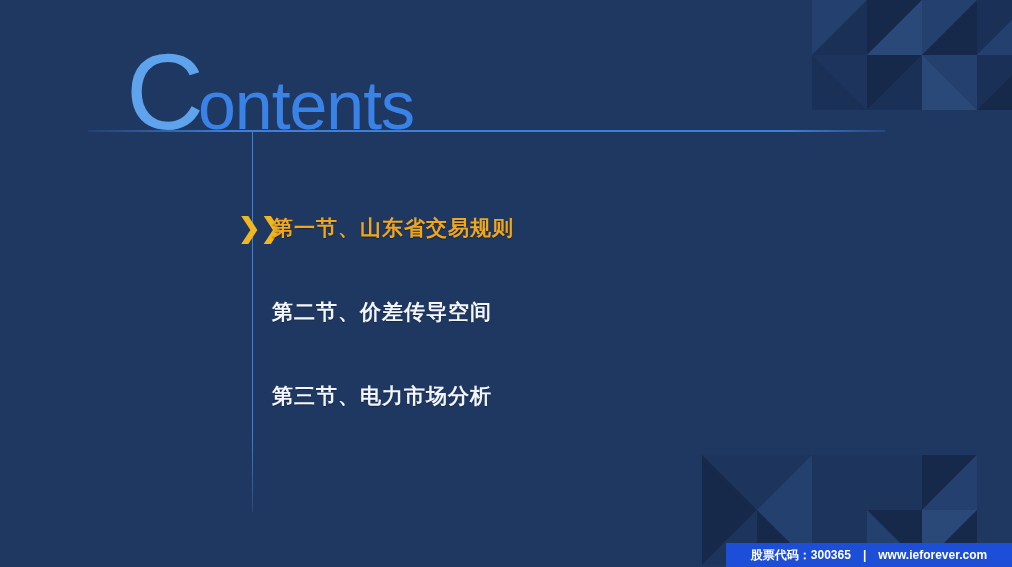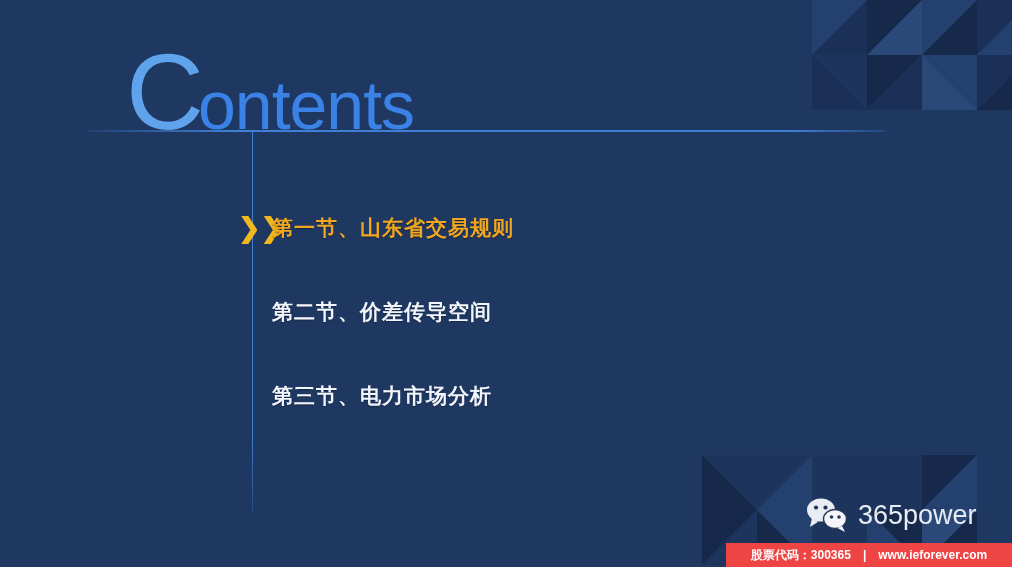--- a/index.html
+++ b/index.html
@@ -149,21 +149,21 @@
     color: #e8ecf4;
     letter-spacing: 0px;
     line-height: 1;
   }
   #footer-bar {
     position: absolute;
     left: 726px;
     top: 543px;
     width: 286px;
     height: 24px;
-    background: #ef4444;
+    background: #1d4ed8;
     display: flex;
     align-items: center;
     justify-content: center;
     gap: 12px;
   }
   .footer-txt {
     font-size: 12px;
     font-weight: bold;
     color: #ffffff;
     white-space: nowrap;
@@ -276,35 +276,20 @@
       <span class="item-label">第二节、价差传导空间</span>
     </div>
 
     <div class="item idle">
       <span class="item-marker"></span>
       <span class="item-label">第三节、电力市场分析</span>
     </div>
 
   </div>
 
-  <div id="watermark">
-    <svg id="wechat-icon" viewBox="0 0 42 34">
-
-      <ellipse cx="15" cy="12" rx="14" ry="11.5" fill="#e9edf3"></ellipse>
-      <polygon points="6,20 4,29 12,24" fill="#e9edf3"></polygon>
-      <circle cx="10" cy="9.5" r="2.1" fill="#25365a"></circle>
-      <circle cx="19.5" cy="9.5" r="2.1" fill="#25365a"></circle>
-
-      <ellipse cx="29" cy="21" rx="11.5" ry="9.5" fill="#f4f6fa" stroke="#25365a" stroke-width="1.4"></ellipse>
-      <polygon points="36,28 39,34 31.5,30" fill="#f4f6fa"></polygon>
-      <circle cx="25.5" cy="19" r="1.8" fill="#25365a"></circle>
-      <circle cx="33" cy="19" r="1.8" fill="#25365a"></circle>
-    </svg>
-    <span id="wm-text">365power</span>
-  </div>
 
   <div id="footer-bar">
     <span class="footer-txt">股票代码：300365</span>
     <span class="footer-sep">|</span>
     <span class="footer-txt">www.ieforever.com</span>
   </div>
 
 </div>
 
 </body></html>

